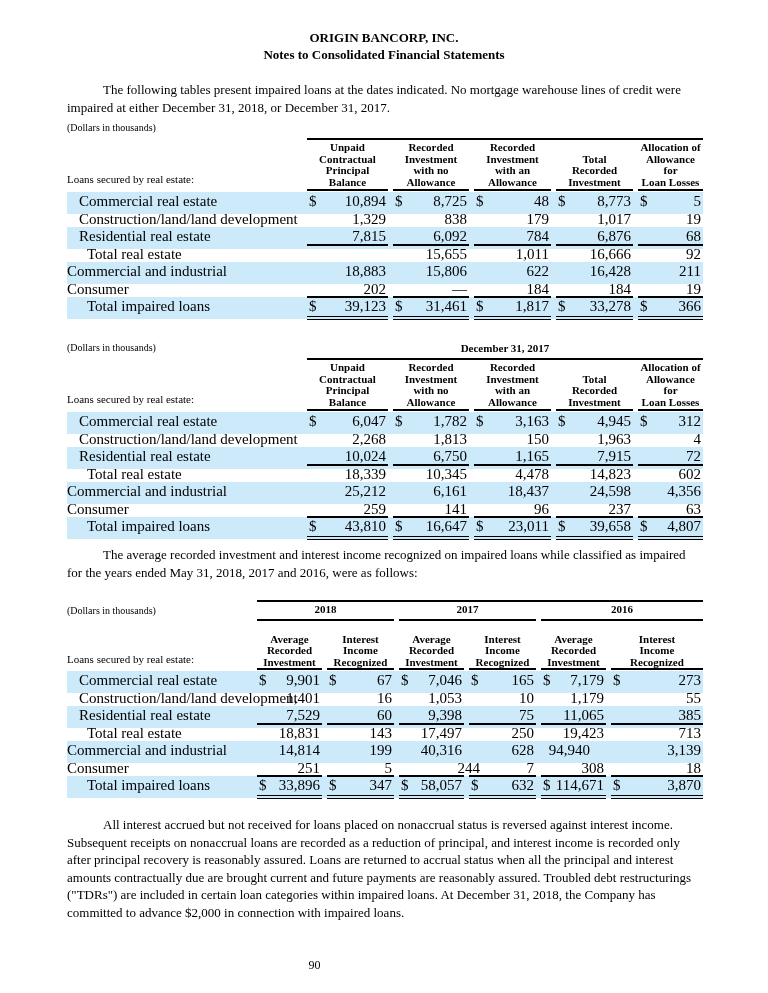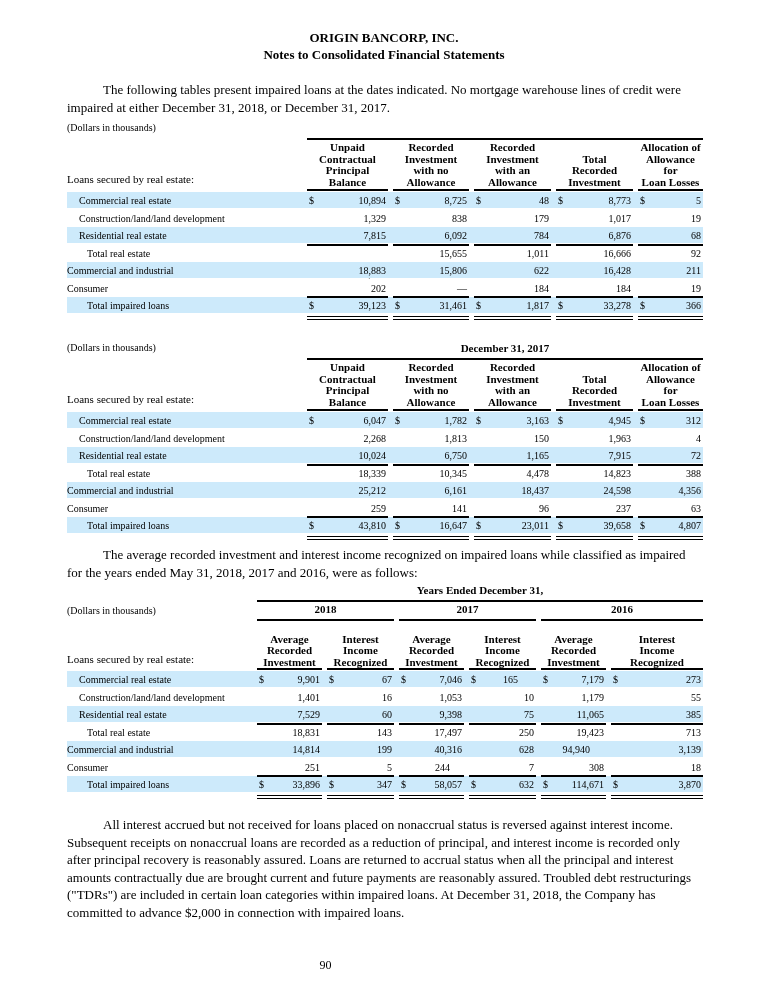--- a/index.html
+++ b/index.html
@@ -16,28 +16,28 @@
   .small { font-size: 10px; }
   .abs { position: absolute; }
   .period {
     position: absolute; font-weight: bold; font-size: 11px; text-align: center;
   }
   .rule { position: absolute; height: 2px; background: #000; }
   .colhead {
     position: absolute; font-weight: bold; font-size: 11px; line-height: 11.5px; text-align: center;
     display: flex; flex-direction: column; justify-content: flex-end;
   }
-  .row { position: absolute; left: 0; width: 636px; height: 16px; font-size: 10px; line-height: 18px; }
+  .row { position: absolute; left: 0; width: 636px; height: 22px; font-size: 15px; line-height: 18px; }
   .row.shade { background: #cdeafb; }
   .row .lbl { position: absolute; top: 0; white-space: nowrap; }
   .cell { position: absolute; top: 0; text-align: right; }
   .dollar { position: absolute; top: 0; }
   .uline { position: absolute; height: 2px; background: #000; }
   .dline { position: absolute; height: 4px; border-top: 1.5px solid #000; border-bottom: 1.5px solid #000; box-sizing: border-box; }
-  .pageno { position: absolute; top: 958px; left: 0; width: 629px; text-align: center; font-size: 12px; padding-left: 11px; }
+  .pageno { position: absolute; top: 958px; left: 0; width: 629px; text-align: center; font-size: 12px; }
 </style>
 </head>
 <body>
 
 <div class="hdr" style="top:30px;">ORIGIN BANCORP, INC.</div>
 <div class="hdr" style="top:47px;">Notes to Consolidated Financial Statements</div>
 
 <p class="para" style="top:81px;"><span class="indent"></span><span>The following tables present impaired loans at the dates indicated. No mortgage warehouse lines of credit were impaired at either December 31, 2018, or December 31, 2017.</span></p>
 
 <div class="tbl" id="t1" style="top:122px; height:200px;">
@@ -226,21 +226,21 @@
       <div class="cell" style="left: 407px; width: 75px;">1,165</div>
       <div class="cell" style="left: 489px; width: 75px;">7,915</div>
       <div class="cell" style="left: 571px; width: 63px;">72</div>
     </div>
     <div class="row" style="top: 122.5px;">
       <div class="lbl" style="left: 20px;">Total real estate</div>
       <div class="cell" style="left: 240px; width: 79px;">18,339</div>
       <div class="cell" style="left: 326px; width: 74px;">10,345</div>
       <div class="cell" style="left: 407px; width: 75px;">4,478</div>
       <div class="cell" style="left: 489px; width: 75px;">14,823</div>
-      <div class="cell" style="left: 571px; width: 63px;">388</div>
+      <div class="cell" style="left: 571px; width: 63px;">602</div>
     </div>
     <div class="row shade" style="top: 140px;">
       <div class="lbl" style="left: 0px;">Commercial and industrial</div>
       <div class="cell" style="left: 240px; width: 79px;">25,212</div>
       <div class="cell" style="left: 326px; width: 74px;">6,161</div>
       <div class="cell" style="left: 407px; width: 75px;">18,437</div>
       <div class="cell" style="left: 489px; width: 75px;">24,598</div>
       <div class="cell" style="left: 571px; width: 63px;">4,356</div>
     </div>
     <div class="row" style="top: 157.5px;">
@@ -277,21 +277,20 @@
     <div class="dline" style="left: 240px; width: 81px; top: 193.5px;"></div>
     <div class="dline" style="left: 326px; width: 76px; top: 193.5px;"></div>
     <div class="dline" style="left: 407px; width: 77px; top: 193.5px;"></div>
     <div class="dline" style="left: 489px; width: 77px; top: 193.5px;"></div>
     <div class="dline" style="left: 571px; width: 65px; top: 193.5px;"></div>
   </div>
 
 <p class="para" style="top:546px;"><span class="indent"></span><span>The average recorded investment and interest income recognized on impaired loans while classified as impaired for the years ended May 31, 2018, 2017 and 2016, were as follows:</span></p>
 
 <div class="tbl" id="t3" style="top:584px; height:220px;">
-    <div class="period" style="left: 190px; width: 446px; top: 0px;">Years Ended December 31,</div>
     <div class="rule" style="left: 190px; width: 446px; top: 16px;"></div>
     <div class="abs small" style="left: 0px; top: 21px;">(Dollars in thousands)</div>
     <div class="period" style="left: 190px; width: 137px; top: 19px;">2018</div>
     <div class="uline" style="left: 190px; width: 137px; top: 35px;"></div>
     <div class="period" style="left: 332px; width: 137px; top: 19px;">2017</div>
     <div class="uline" style="left: 332px; width: 137px; top: 35px;"></div>
     <div class="period" style="left: 474px; width: 162px; top: 19px;">2016</div>
     <div class="uline" style="left: 474px; width: 162px; top: 35px;"></div>
     <div class="abs" style="left: 0px; top: 69px; font-size: 11px;">Loans secured by real estate:</div>
     <div class="colhead" style="left: 190px; width: 65px; top: 40px; height: 44px;">
@@ -332,21 +331,21 @@
     <div class="uline" style="left: 544px; width: 92px; top: 84px;"></div>
     <div class="row shade" style="top: 87px;">
       <div class="lbl" style="left: 12px;">Commercial real estate</div>
       <div class="dollar" style="left: 192px;">$</div>
       <div class="cell" style="left: 190px; width: 63px;">9,901</div>
       <div class="dollar" style="left: 262px;">$</div>
       <div class="cell" style="left: 260px; width: 65px;">67</div>
       <div class="dollar" style="left: 334px;">$</div>
       <div class="cell" style="left: 332px; width: 63px;">7,046</div>
       <div class="dollar" style="left: 404px;">$</div>
-      <div class="cell" style="left: 386px; width: 65px;">165</div>
+      <div class="cell" style="left: 402px; width: 65px;">165</div>
       <div class="dollar" style="left: 476px;">$</div>
       <div class="cell" style="left: 474px; width: 63px;">7,179</div>
       <div class="dollar" style="left: 546px;">$</div>
       <div class="cell" style="left: 544px; width: 90px;">273</div>
     </div>
     <div class="row" style="top: 104.5px;">
       <div class="lbl" style="left: 12px;">Construction/land/land development</div>
       <div class="cell" style="left: 190px; width: 63px;">1,401</div>
       <div class="cell" style="left: 260px; width: 65px;">16</div>
       <div class="cell" style="left: 332px; width: 63px;">1,053</div>
@@ -378,21 +377,21 @@
       <div class="cell" style="left: 260px; width: 65px;">199</div>
       <div class="cell" style="left: 332px; width: 63px;">40,316</div>
       <div class="cell" style="left: 402px; width: 65px;">628</div>
       <div class="cell" style="left: 460px; width: 63px;">94,940</div>
       <div class="cell" style="left: 544px; width: 90px;">3,139</div>
     </div>
     <div class="row" style="top: 174.5px;">
       <div class="lbl" style="left: 0px;">Consumer</div>
       <div class="cell" style="left: 190px; width: 63px;">251</div>
       <div class="cell" style="left: 260px; width: 65px;">5</div>
-      <div class="cell" style="left: 320px; width: 63px;">244</div>
+      <div class="cell" style="left: 350px; width: 63px;">244</div>
       <div class="cell" style="left: 402px; width: 65px;">7</div>
       <div class="cell" style="left: 474px; width: 63px;">308</div>
       <div class="cell" style="left: 544px; width: 90px;">18</div>
     </div>
     <div class="row shade" style="top: 192px;">
       <div class="lbl" style="left: 20px;">Total impaired loans</div>
       <div class="dollar" style="left: 192px;">$</div>
       <div class="cell" style="left: 190px; width: 63px;">33,896</div>
       <div class="dollar" style="left: 262px;">$</div>
       <div class="cell" style="left: 260px; width: 65px;">347</div>

